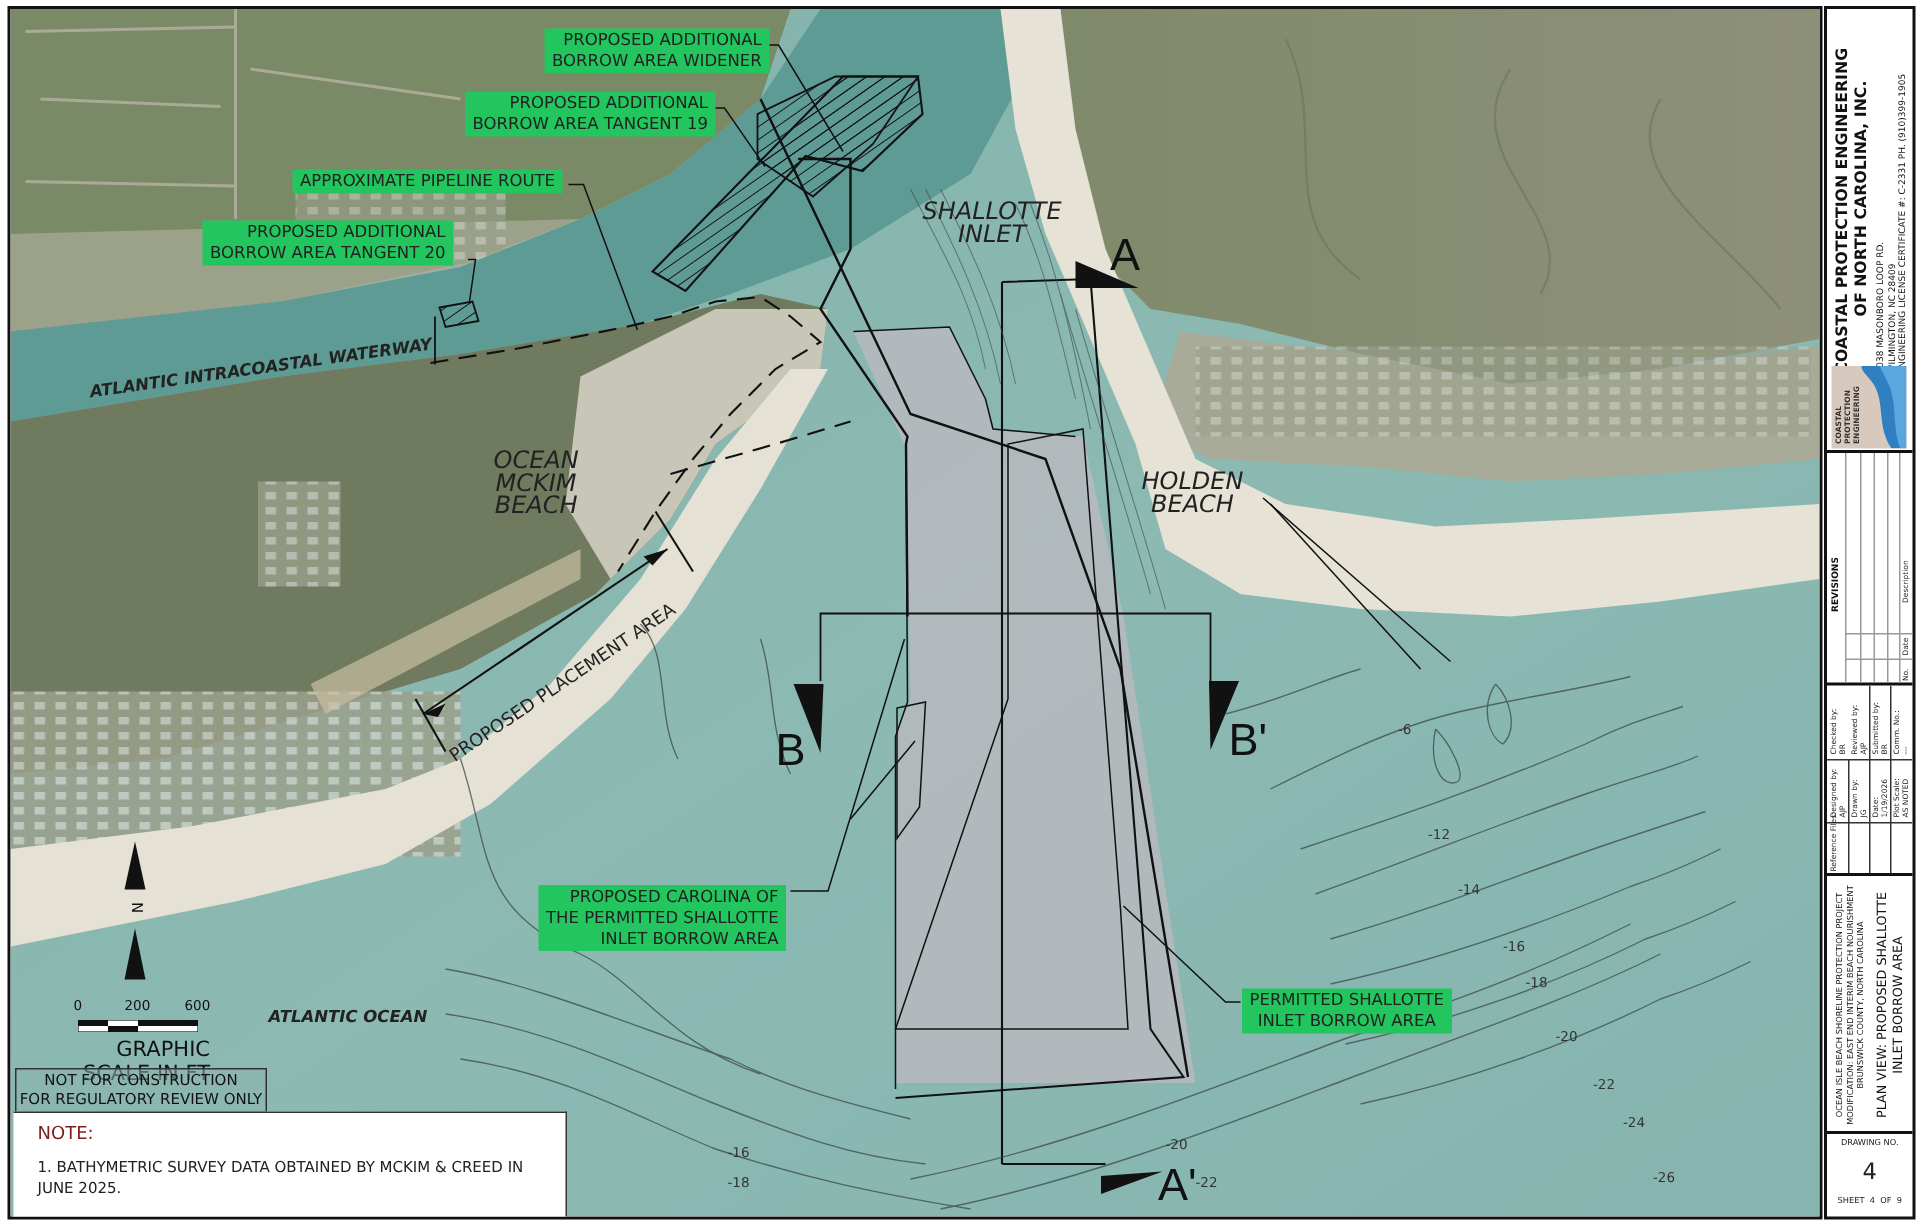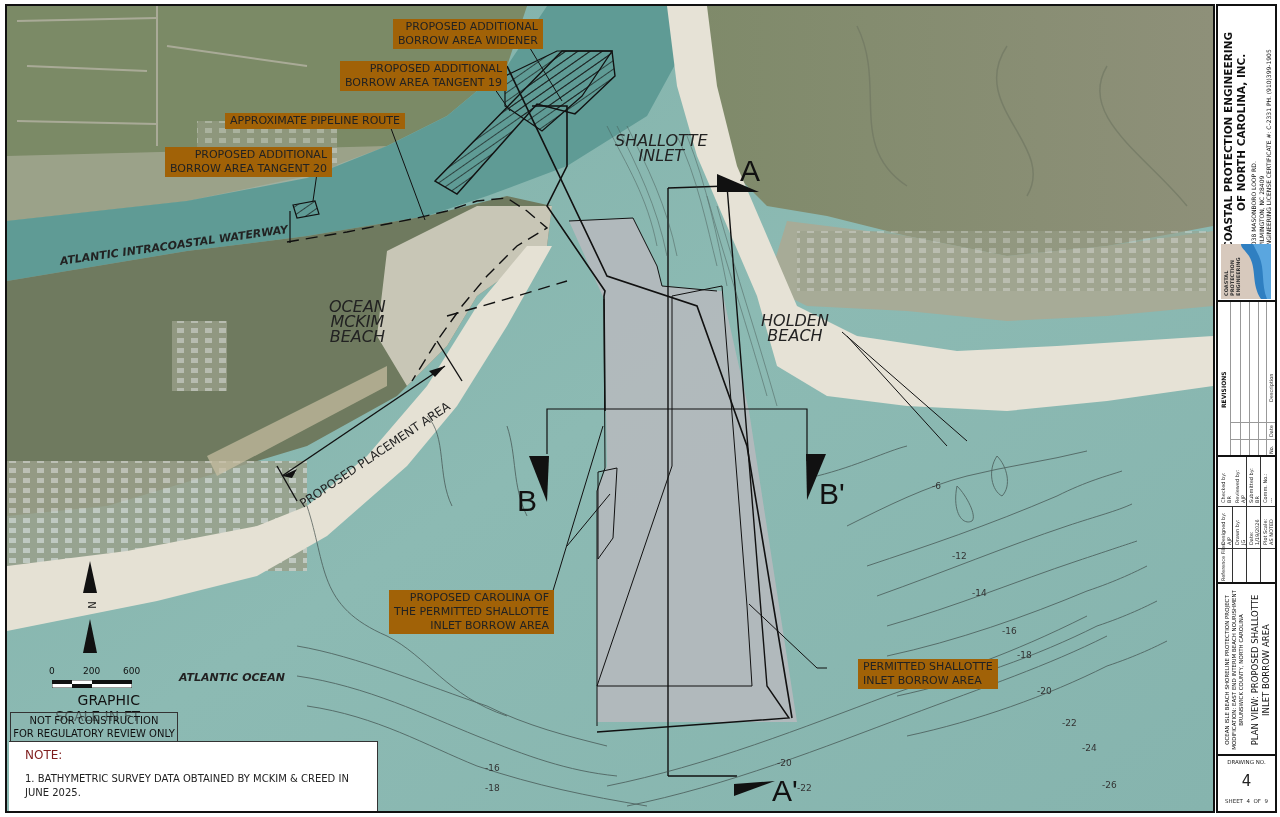--- a/index.html
+++ b/index.html
@@ -1,21 +1,21 @@
 <!DOCTYPE html>
 <html><head>
 <meta charset="utf-8">
 <style>
   html,body{margin:0;padding:0;background:#fff;}
   body{width:1280px;height:817px;overflow:hidden;position:relative;font-family:"DejaVu Sans",sans-serif;}
   #sheet{position:absolute;left:0;top:0;width:1280px;height:817px;background:#fff;}
   #map-frame{position:absolute;left:5px;top:4px;width:1210px;height:809px;border:2px solid #111;box-sizing:border-box;overflow:hidden;}
   #map-svg{position:absolute;left:0;top:0;width:1206px;height:805px;}
-  .lbl{position:absolute;background:#a16207;color:#222;font-family:"DejaVu Sans",sans-serif;font-size:11px;line-height:14px;padding:1px 5px;text-align:right;white-space:nowrap;margin-left:30px;}
-  .lbl.left{text-align:left;}
+  .lbl{position:absolute;background:#22c55e;color:#222;font-family:"DejaVu Sans",sans-serif;font-size:11px;line-height:14px;padding:1px 5px;text-align:right;white-space:nowrap;}
+  .lbl.left{text-align:center;}
   .place{position:absolute;font-family:"DejaVu Sans",sans-serif;font-style:italic;color:#222;font-size:16px;line-height:15px;text-align:center;white-space:nowrap;}
   .place.bold{font-weight:bold;}
   .sec{position:absolute;font-family:"Liberation Sans",sans-serif;color:#111;font-size:30px;line-height:30px;}
   #not-constr{position:absolute;left:3px;top:706px;width:166px;border:1px solid #333;background:rgba(140,180,175,0.55);font-size:10px;line-height:13px;text-align:center;color:#111;padding:1px 0;}
   #note-box{position:absolute;left:2px;top:735px;width:368px;height:74px;background:#fff;border-top:1px solid #333;border-right:1px solid #333;}
   #note-title{position:absolute;left:16px;top:6px;font-size:12px;color:#7f1d1d;}
   #note-item{position:absolute;left:16px;top:30px;width:345px;font-size:10px;line-height:14px;color:#222;}
   #scale{position:absolute;left:38px;top:660px;width:95px;height:40px;}
   #scale .ticks{position:absolute;left:0;top:0;width:95px;font-size:9px;color:#111;}
   #scale .bar{position:absolute;left:7px;top:14px;width:80px;height:8px;}

